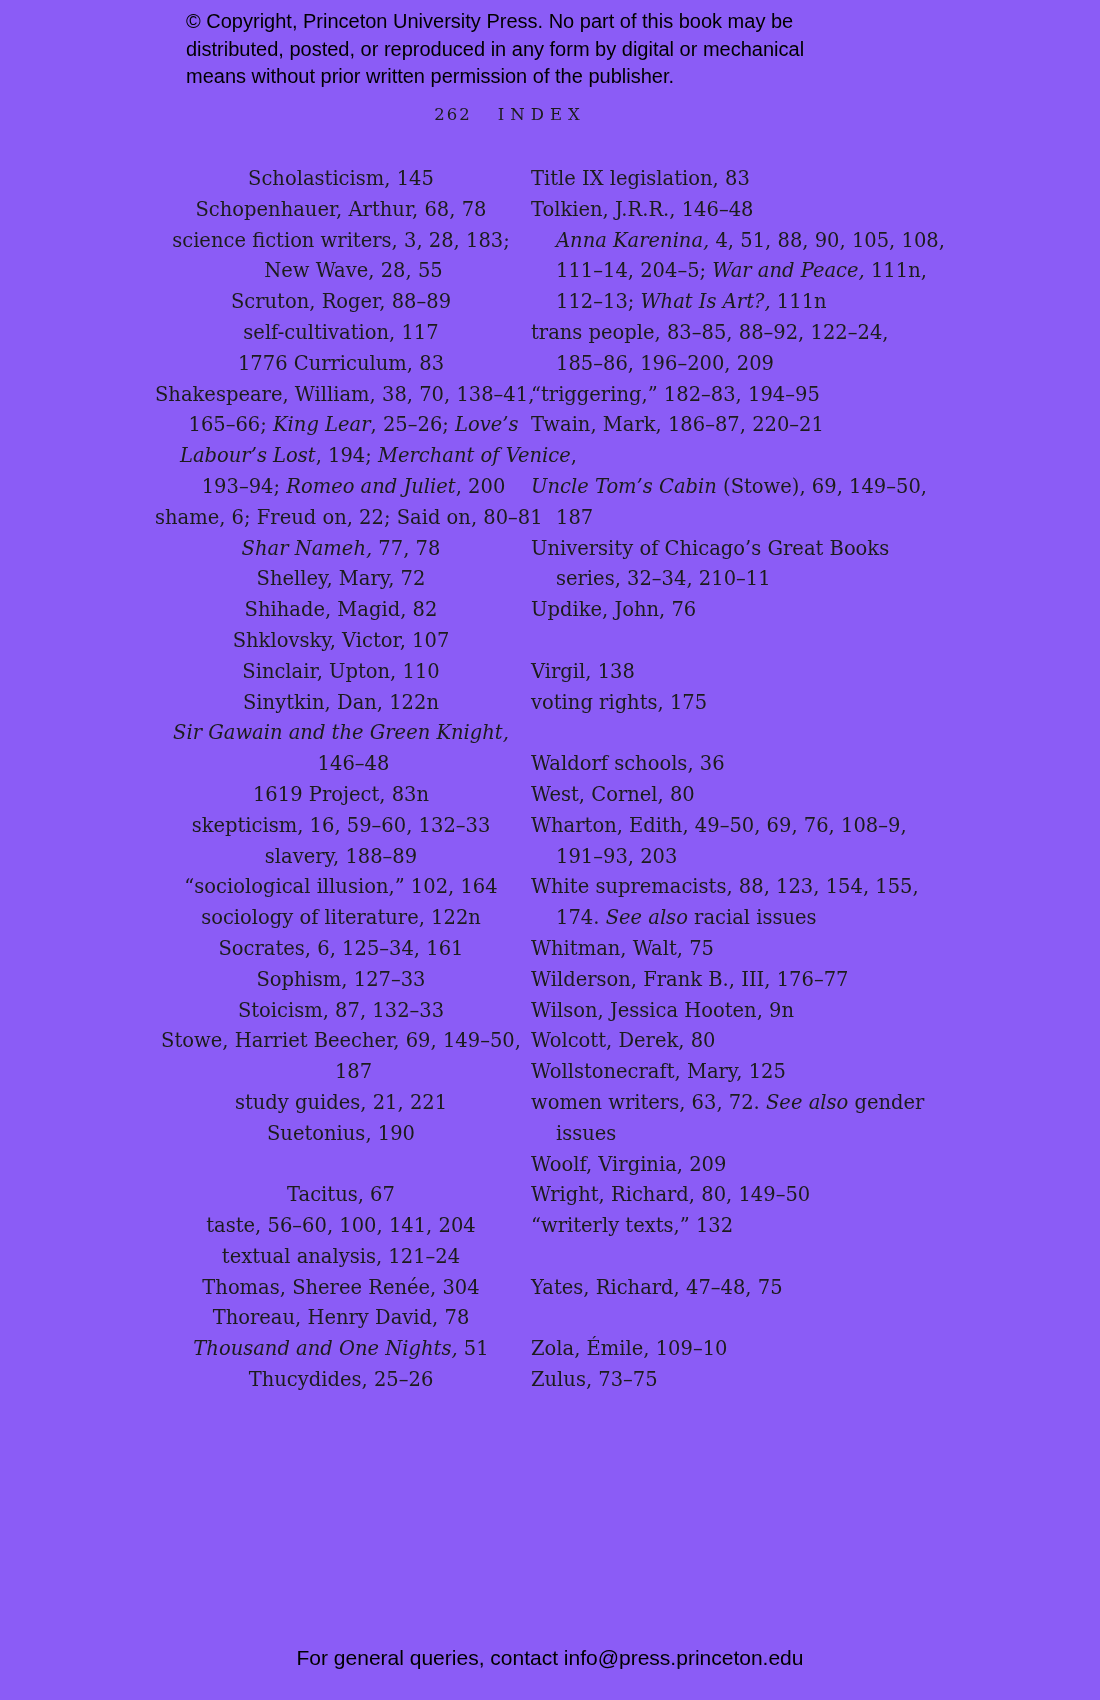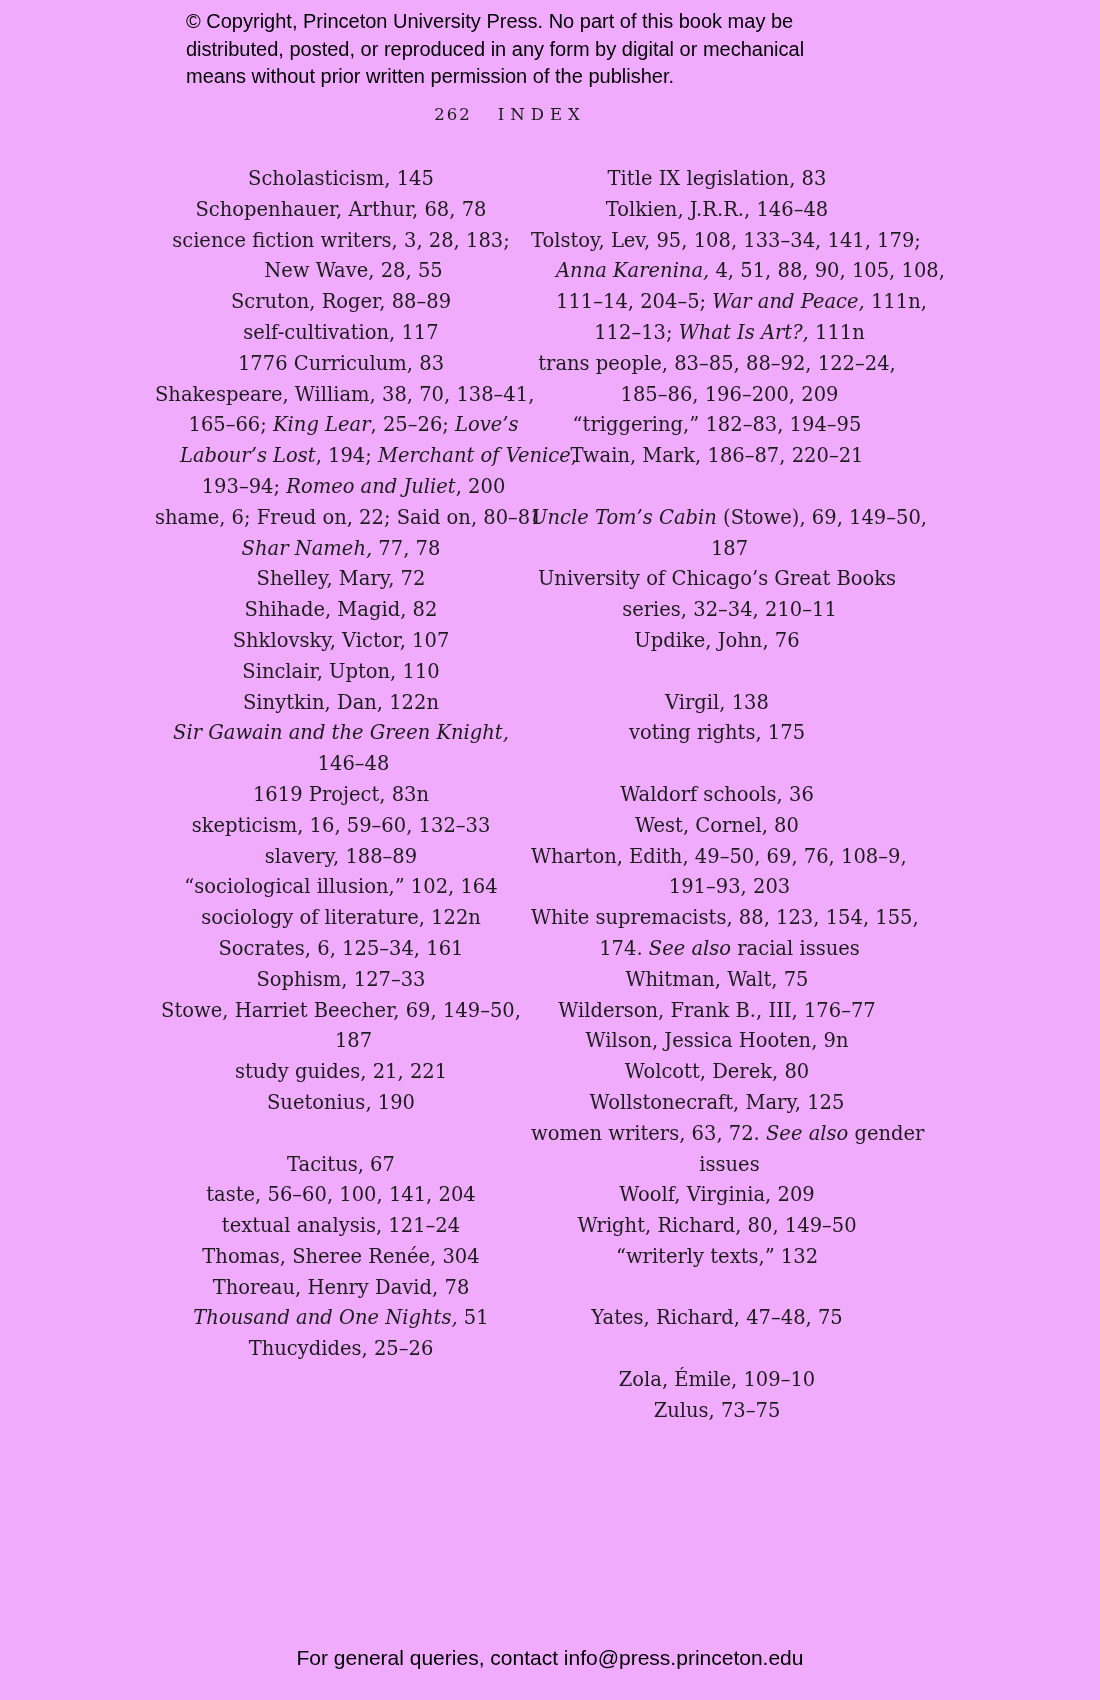--- a/index.html
+++ b/index.html
@@ -1,20 +1,20 @@
 <!DOCTYPE html>
 <html><head>
 <meta charset="utf-8">
 <style>
   html, body { margin: 0; padding: 0; background: #ffffff; }
   .page {
     position: relative;
     width: 1100px;
     height: 1700px;
-    background: #f0abfc;
+    background: #8b5cf6;
     color: #1c1c1c;
     overflow: hidden;
   }
   .copyright {
     position: absolute;
     left: 186px;
     top: 8px;
     width: 700px;
     font-family: "Liberation Sans", sans-serif;
     font-size: 20px;
@@ -39,21 +39,21 @@
   .index-col {
     position: absolute;
     top: 164px;
     font-family: "DejaVu Serif", serif;
     font-size: 19.5px;
     line-height: 30.8px;
     color: #1c1c1c;
     white-space: nowrap;
   }
   .col-left  { left: 155px; width: 372px; text-align: center; }
-  .col-right { left: 531px; width: 372px; text-align: center; }
+  .col-right { left: 531px; width: 372px; }
   .index-line { height: 30.8px; }
   .index-line.indent { padding-left: 25px; }
   .index-line.gap { height: 30.8px; }
   .ital { font-style: italic; }
   .footer {
     position: absolute;
     left: 0;
     top: 1646px;
     width: 1100px;
     text-align: center;
@@ -98,37 +98,37 @@
       <div class="index-line"><span>Sinytkin, Dan, 122n</span></div>
       <div class="index-line"><span class="ital">Sir Gawain and the Green Knight,</span></div>
       <div class="index-line indent"><span>146–48</span></div>
       <div class="index-line"><span>1619 Project, 83n</span></div>
       <div class="index-line"><span>skepticism, 16, 59–60, 132–33</span></div>
       <div class="index-line"><span>slavery, 188–89</span></div>
       <div class="index-line"><span>“sociological illusion,” 102, 164</span></div>
       <div class="index-line"><span>sociology of literature, 122n</span></div>
       <div class="index-line"><span>Socrates, 6, 125–34, 161</span></div>
       <div class="index-line"><span>Sophism, 127–33</span></div>
+      <div class="index-line"><span>Stoicism, 87, 132–33</span></div>
       <div class="index-line"><span>Stowe, Harriet Beecher, 69, 149–50,</span></div>
       <div class="index-line indent"><span>187</span></div>
       <div class="index-line"><span>study guides, 21, 221</span></div>
       <div class="index-line"><span>Suetonius, 190</span></div>
       <div class="index-line gap"></div>
       <div class="index-line"><span>Tacitus, 67</span></div>
       <div class="index-line"><span>taste, 56–60, 100, 141, 204</span></div>
       <div class="index-line"><span>textual analysis, 121–24</span></div>
       <div class="index-line"><span>Thomas, Sheree Renée, 304</span></div>
       <div class="index-line"><span>Thoreau, Henry David, 78</span></div>
       <div class="index-line"><span class="ital">Thousand and One Nights,</span><span> 51</span></div>
       <div class="index-line"><span>Thucydides, 25–26</span></div>
     </div>
   <div class="index-col col-right" id="col-right">
       <div class="index-line"><span>Title IX legislation, 83</span></div>
       <div class="index-line"><span>Tolkien, J.R.R., 146–48</span></div>
-      <div class="index-line"><span>Tolstoy, Lev, 95, 108, 133–34, 141, 179;</span></div>
       <div class="index-line indent"><span class="ital">Anna Karenina,</span><span> 4, 51, 88, 90, 105, 108,</span></div>
       <div class="index-line indent"><span>111–14, 204–5; </span><span class="ital">War and Peace,</span><span> 111n,</span></div>
       <div class="index-line indent"><span>112–13; </span><span class="ital">What Is Art?,</span><span> 111n</span></div>
       <div class="index-line"><span>trans people, 83–85, 88–92, 122–24,</span></div>
       <div class="index-line indent"><span>185–86, 196–200, 209</span></div>
       <div class="index-line"><span>“triggering,” 182–83, 194–95</span></div>
       <div class="index-line"><span>Twain, Mark, 186–87, 220–21</span></div>
       <div class="index-line gap"></div>
       <div class="index-line"><span class="ital">Uncle Tom’s Cabin</span><span> (Stowe), 69, 149–50,</span></div>
       <div class="index-line indent"><span>187</span></div>

